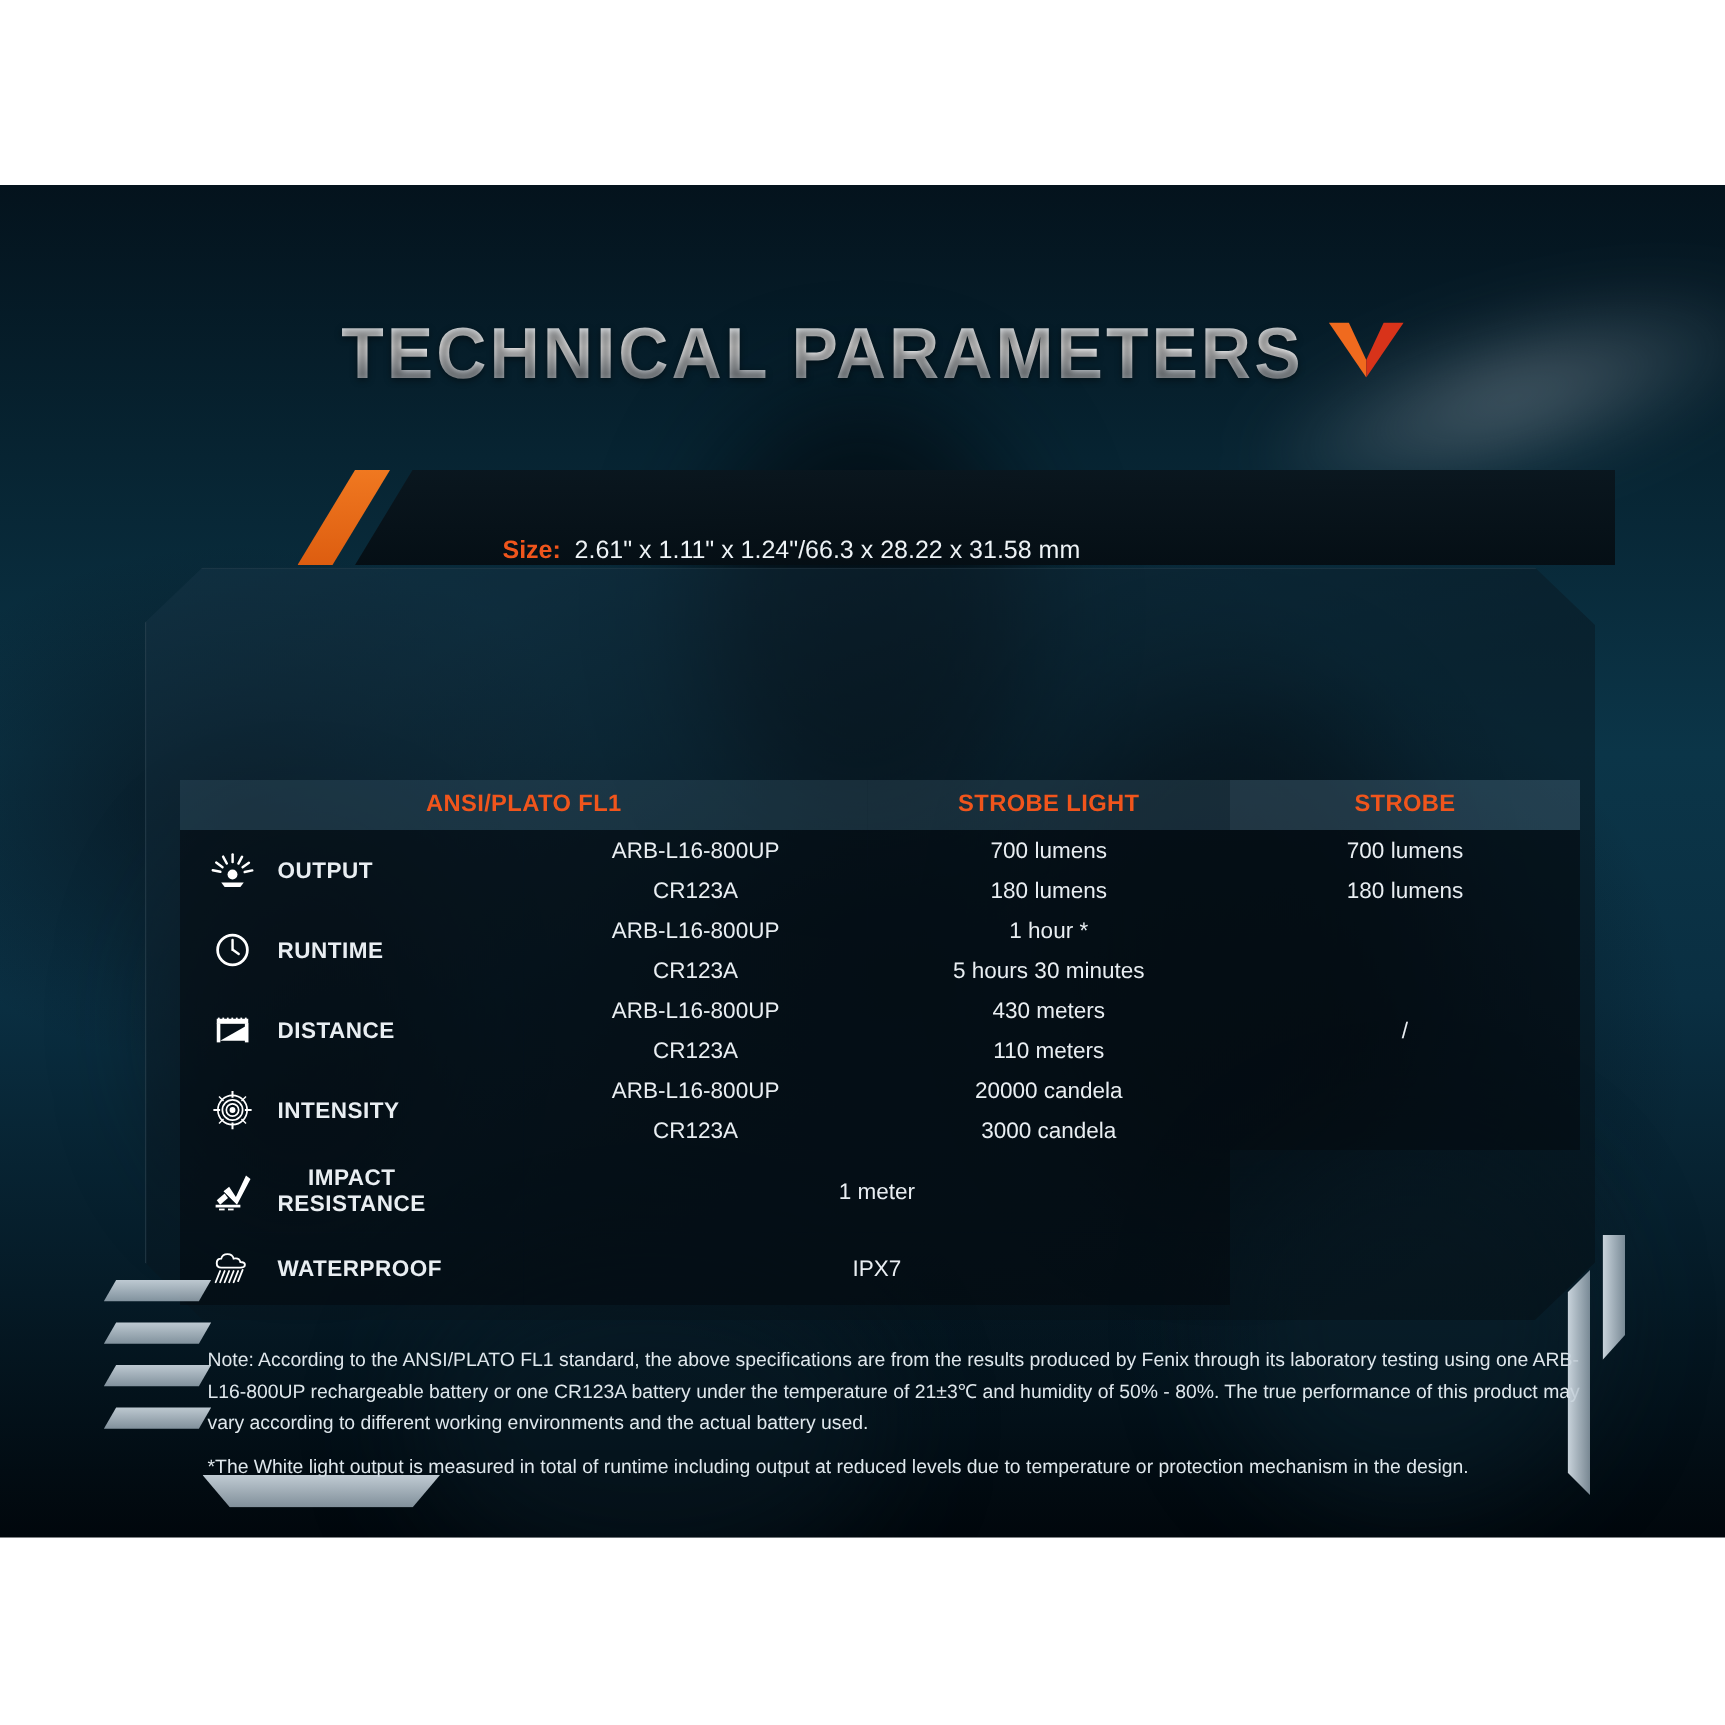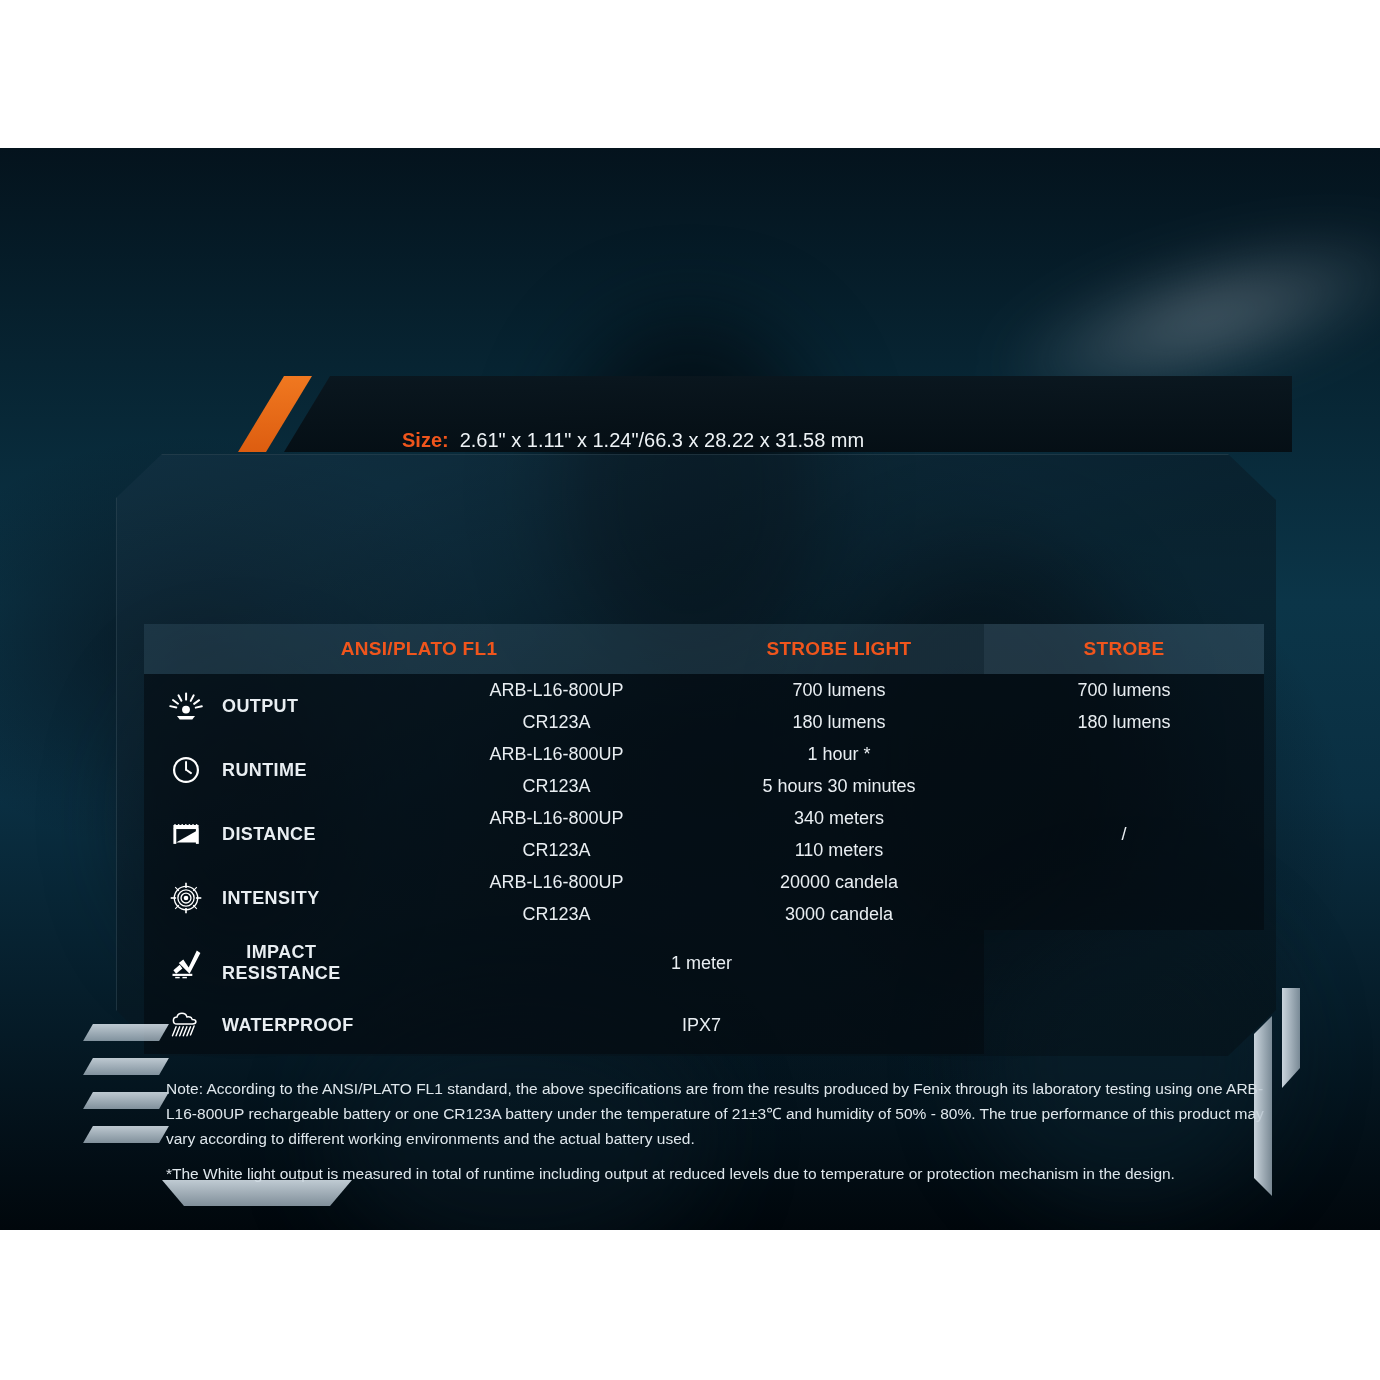--- a/index.html
+++ b/index.html
@@ -158,21 +158,21 @@
     width: 1120px;
     border-collapse: collapse;
     table-layout: fixed;
   }
   #table td, #table th {
     padding: 0;
     border: 0;
     vertical-align: middle;
   }
   .hdr-row td {
-    height: 50px;
+    height: 40px;
     background: rgba(72,108,128,0.26);
     border-top: 1px solid rgba(150,185,205,0.30);
     border-bottom: 1px solid rgba(150,185,205,0.30);
     text-align: center;
     color: #f0551c;
     font-weight: bold;
     font-size: 19px;
     letter-spacing: 0.3px;
   }
   .hdr-row td.hdr-strobe { background: rgba(96,134,156,0.30); }
@@ -272,20 +272,27 @@
 <div id="page">
 
   <div id="hero">
     <div class="streak"></div>
     <div class="blob blob-a"></div>
     <div class="blob blob-b"></div>
     <div class="blob blob-c"></div>
     <div class="blob blob-d"></div>
     <div class="blob blob-e"></div>
 
+    <div id="title-wrap">
+      <div id="title">TECHNICAL PARAMETERS</div>
+      <svg id="chevron" viewBox="0 0 60 44">
+        <polygon points="0,0 16,0 30,30 30,44" fill="#f06a1e"></polygon>
+        <polygon points="60,0 44,0 30,30 30,44" fill="#d8331a"></polygon>
+      </svg>
+    </div>
 
     <div id="frame">
 
       <div class="plate"></div>
 
       <div id="specbar-accent"></div>
       <div id="specbar">
         <div class="spec-item" id="spec-size">
           <span class="spec-label">Size:</span>
           <span class="spec-value">2.61" x 1.11" x 1.24"/66.3 x 28.22 x 31.58 mm</span>
@@ -377,21 +384,21 @@
                       <rect x="6" y="14" width="3.2" height="17"></rect>
                       <rect x="31" y="14" width="3.2" height="17"></rect>
                       <polygon points="9,29.5 32,16.5 32,29.5"></polygon>
                     </g>
                   </svg>
                 </span>
                 <span class="cat-text">DISTANCE</span>
               </div>
             </td>
             <td class="rowline vline-left">ARB-L16-800UP</td>
-            <td class="rowline vline-left">340 meters</td>
+            <td class="rowline vline-left">430 meters</td>
           </tr>
           <tr class="body-row">
             <td class="rowline-strong vline-left">CR123A</td>
             <td class="rowline-strong vline-left">110 meters</td>
           </tr>
 
           <tr class="body-row">
             <td rowspan="2" class="cat-cell rowline-strong">
               <div class="cat-inner">
                 <span class="cat-icon">

